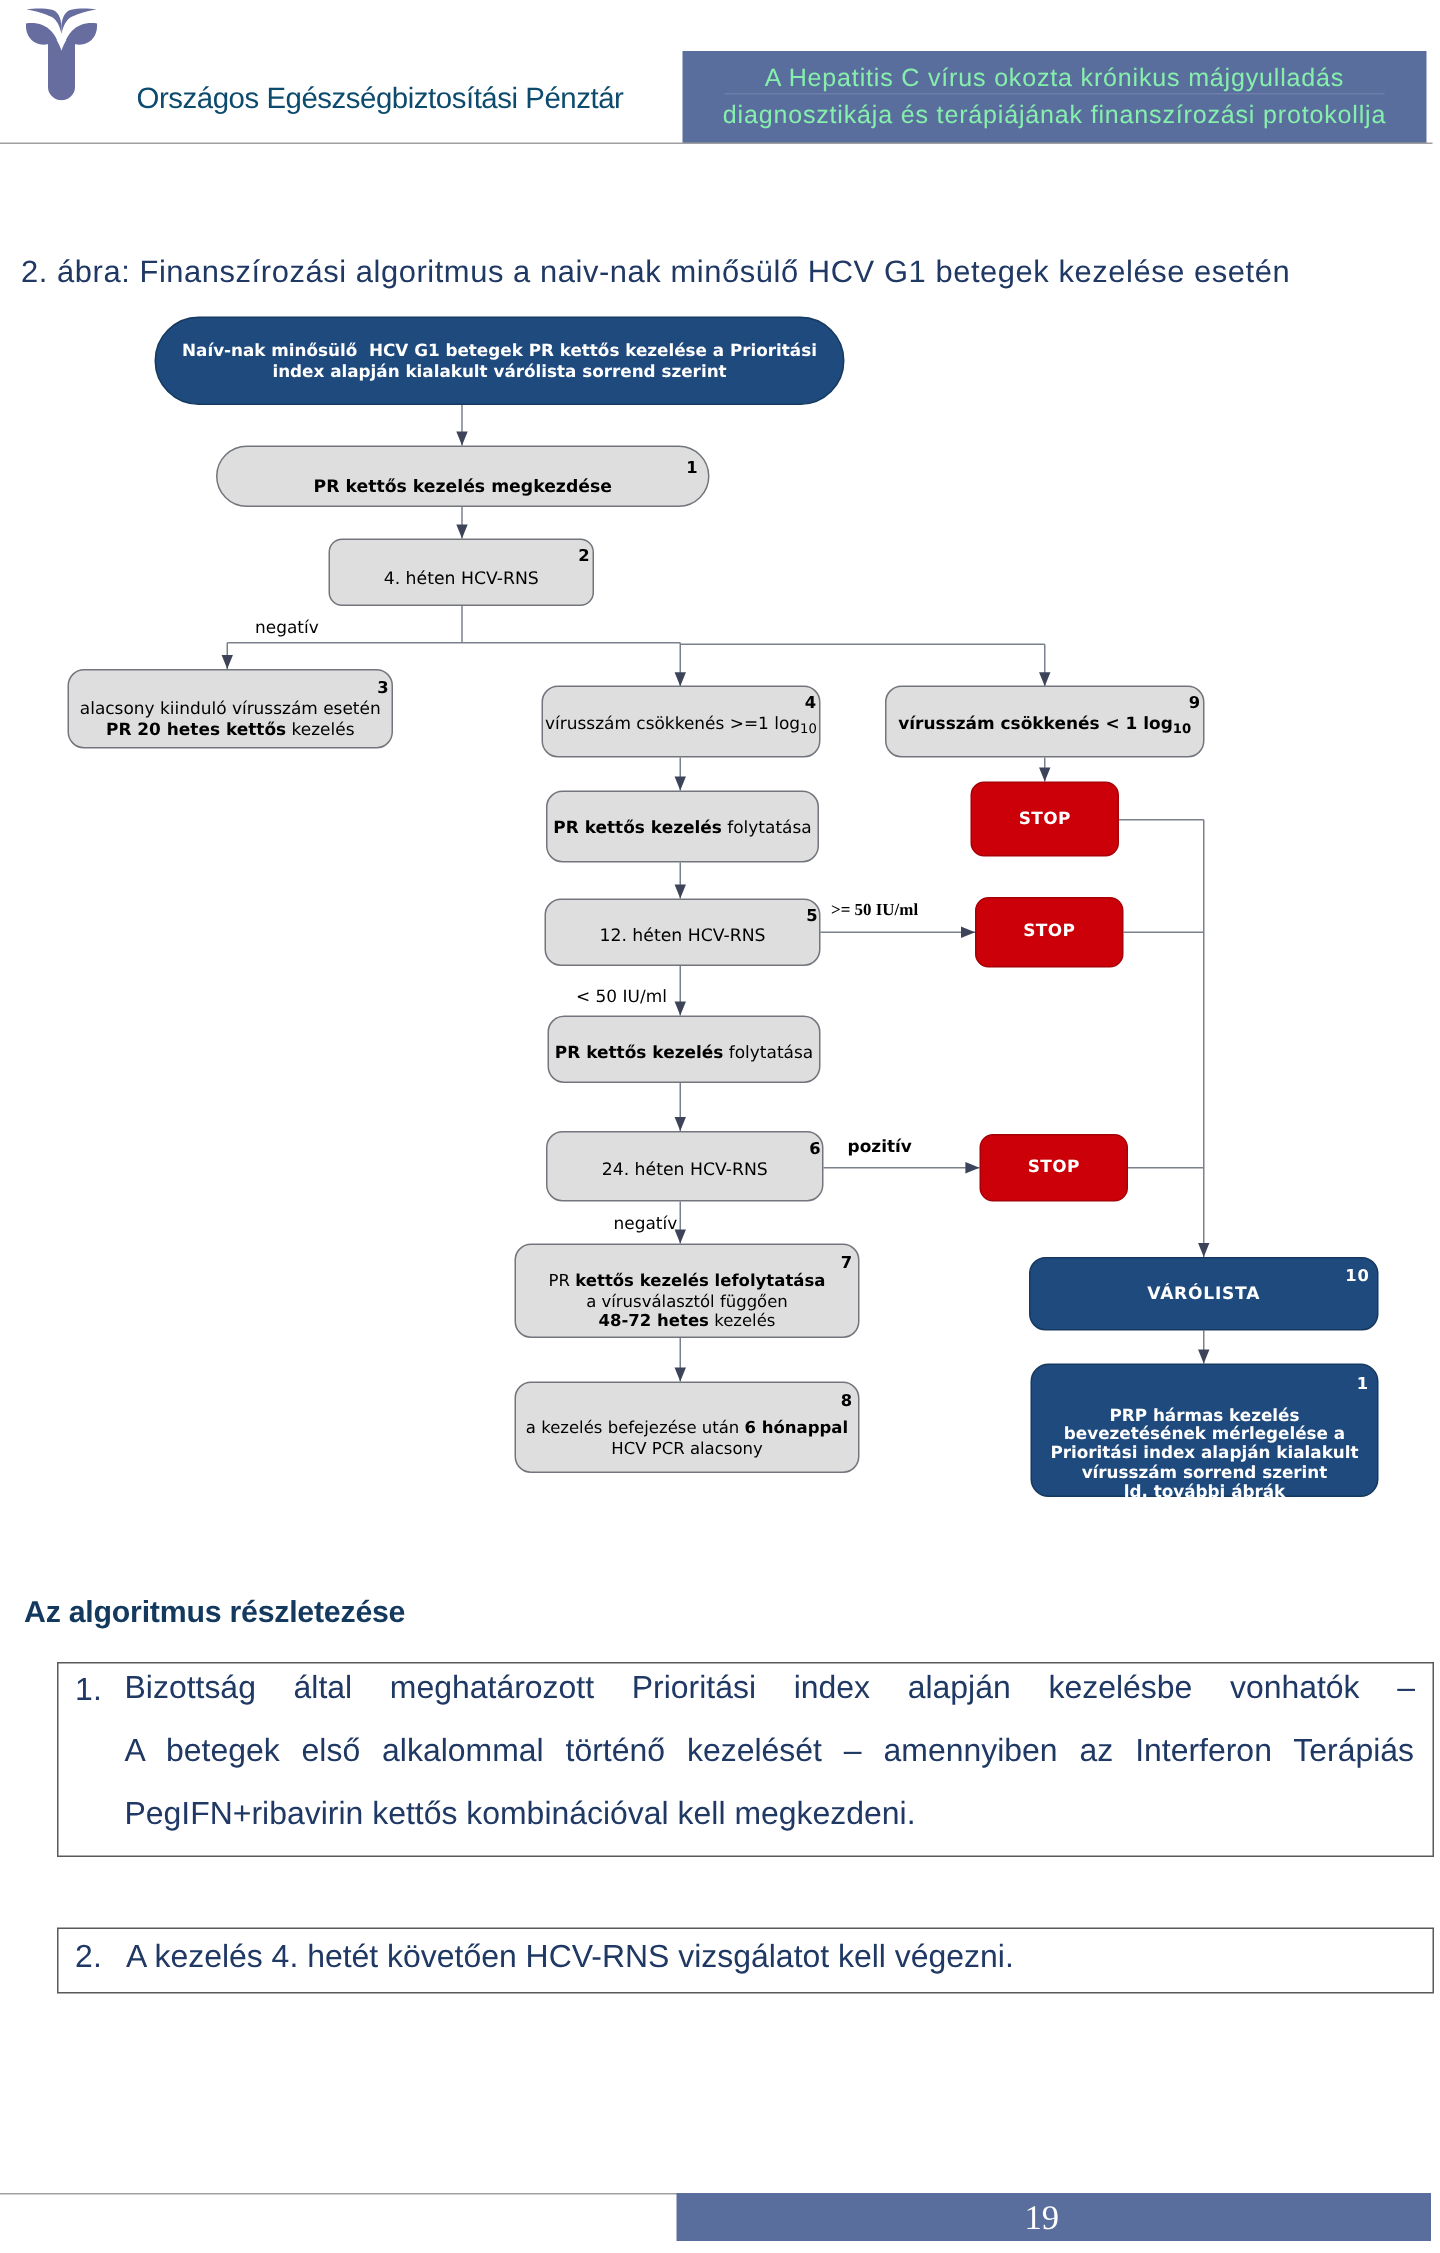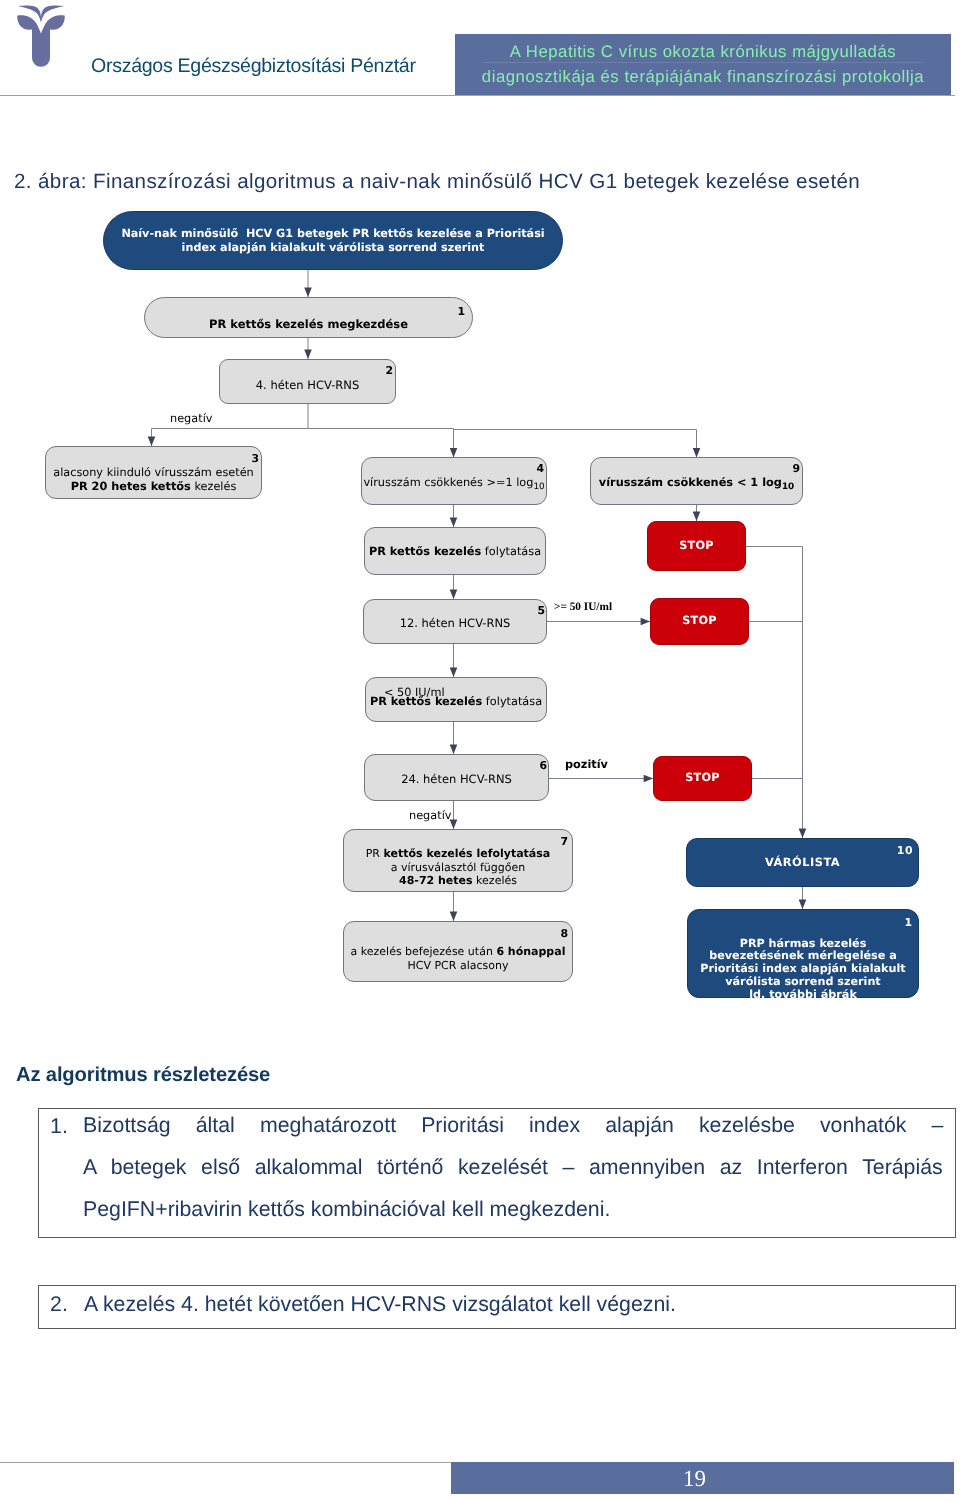--- a/index.html
+++ b/index.html
@@ -217,29 +217,29 @@
   <div class="node navy" style="left:686px;top:838px;width:233px;height:49px;border-radius:11px;font-size:11.4px;font-weight:bold;letter-spacing:0.5px;">
     <span>VÁRÓLISTA</span>
     <span class="num" style="right:5px;top:7px;">10</span>
   </div>
 
   <div class="node navy" style="left:687px;top:909px;width:232px;height:89px;border-radius:12px;font-size:11.2px;font-weight:bold;line-height:12.8px;">
     <div style="margin-top:32px">
       <div>PRP hármas kezelés</div>
       <div>bevezetésének mérlegelése a</div>
       <div>Prioritási index alapján kialakult</div>
-      <div>várólista sorrend szerint</div>
+      <div>vírusszám sorrend szerint</div>
       <div>ld. további ábrák</div>
     </div>
     <span class="num" style="right:6px;top:8px;">1</span>
   </div>
 
   <div class="lbl" style="left:170px;top:412px;">negatív</div>
   <div class="lbl lblb" style="left:554px;top:601px;font-family:Liberation Serif, serif;">&gt;= 50 IU/ml</div>
-  <div class="lbl" style="left:384px;top:658px;margin-top:28px;">&lt; 50 IU/ml</div>
+  <div class="lbl" style="left:384px;top:658px;">&lt; 50 IU/ml</div>
   <div class="lbl lblb" style="left:565px;top:758px;">pozitív</div>
   <div class="lbl" style="left:409px;top:809px;">negatív</div>
 
   <div class="sechead">Az algoritmus részletezése</div>
 
   <div class="ibox" style="left:38px;top:1108px;width:918px;height:130px;"></div>
   <div class="inum" style="left:50px;top:1114px;">1.</div>
   <div class="itext" style="left:83px;top:1104px;width:861px;">
     <div style="word-spacing:19.2px;">Bizottság által meghatározott Prioritási index alapján kezelésbe vonhatók –</div>
     <div style="word-spacing:8.7px;">A betegek első alkalommal történő kezelését – amennyiben az Interferon Terápiás</div>

